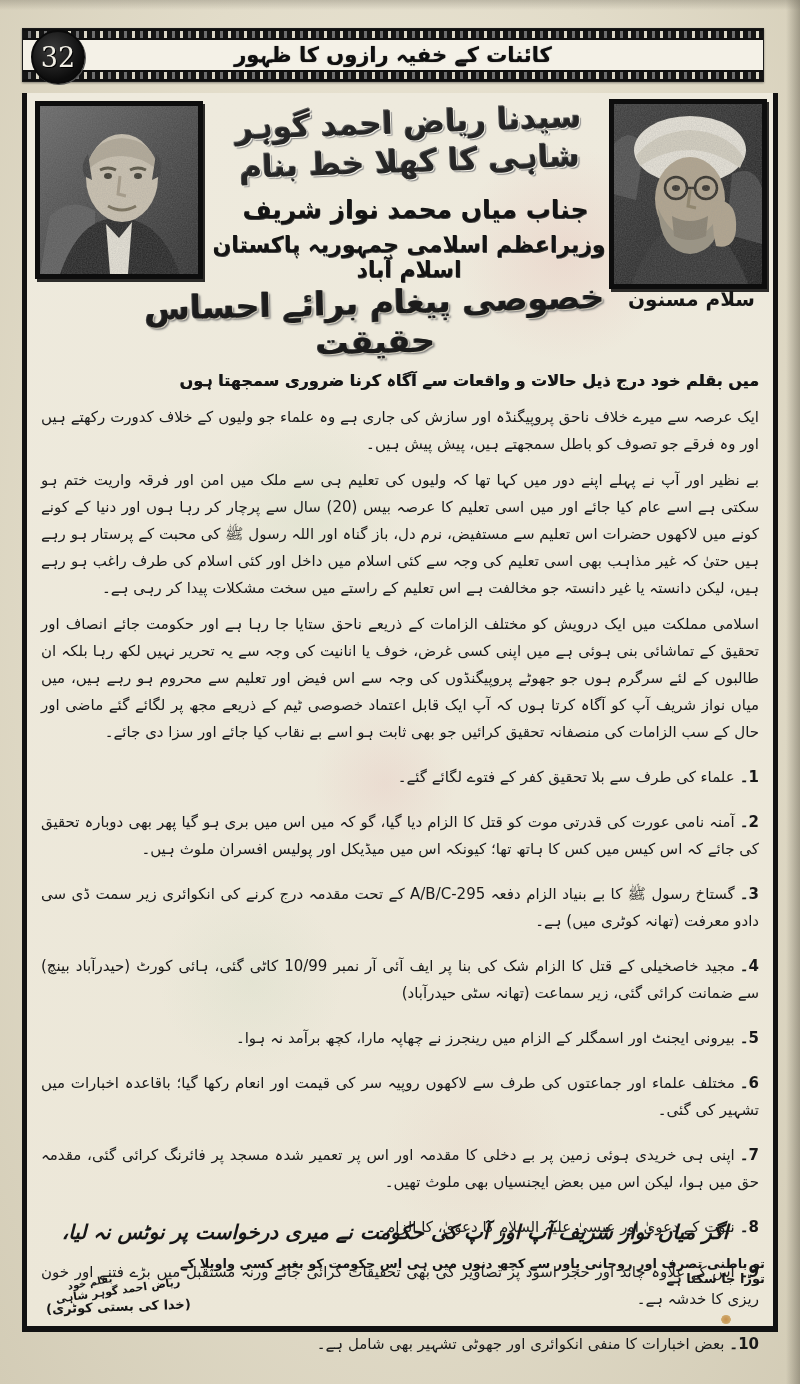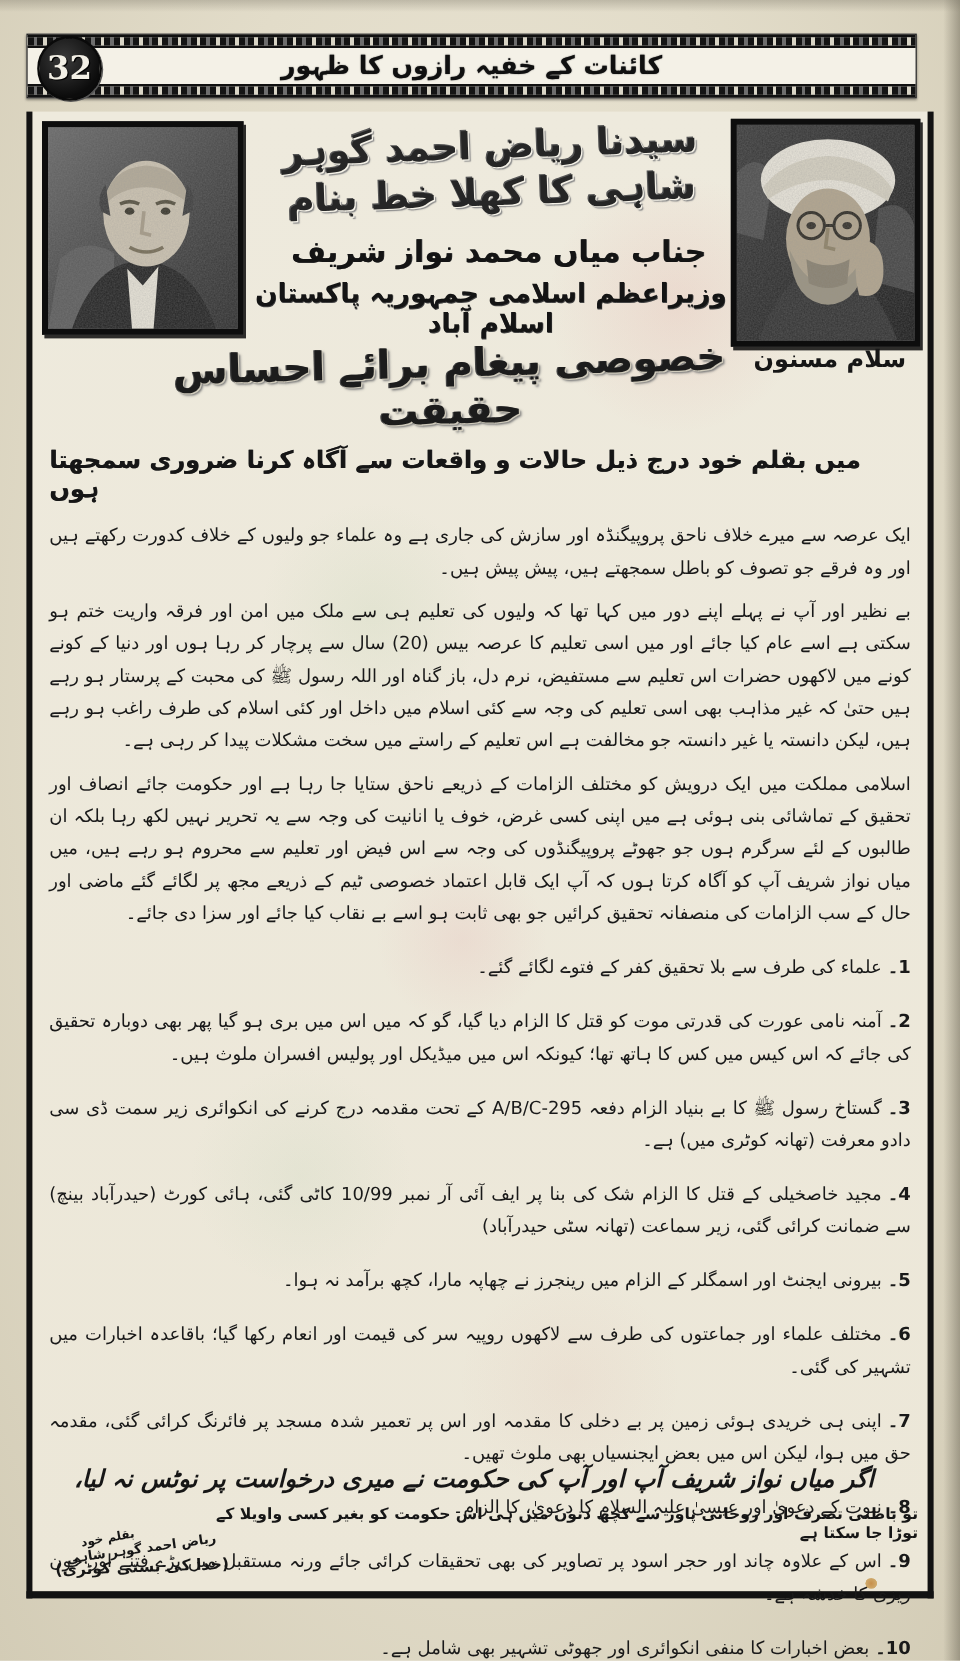--- a/index.html
+++ b/index.html
@@ -26,21 +26,21 @@
   .band-strip.top{top:0;}
   .band-strip.bottom{bottom:0;}
   .band-title{position:absolute;left:0;top:10px;width:100%;height:32px;
     display:flex;align-items:center;justify-content:center;
     font-size:21px;font-weight:bold;letter-spacing:0px;color:#101010;
     text-shadow:0 0 1px #333;text-align:right;}
   .page-number-circle{position:absolute;left:8px;top:1px;width:50px;height:50px;
     background:radial-gradient(circle at 40% 35%, #3a3a3a, #0c0c0c 70%);
     border:2px solid #0a0a0a;border-radius:50%;
     display:flex;align-items:center;justify-content:center;box-shadow:1px 1px 0 #555;}
-  .page-number-circle span{color:#f2efe5;font-size:27px;font-weight:bold;
+  .page-number-circle span{color:#f2efe5;font-size:27px;font-weight:normal;
     font-family:"DejaVu Serif", serif;text-shadow:1px 1px 0 #000;}
 
   
   .letter{position:absolute;left:22px;top:93px;width:756px;height:1239px;
     box-sizing:border-box;
     border-left:5px solid #121212;border-right:5px solid #121212;border-bottom:6px solid #121212;
     background:
       radial-gradient(circle at 72% 13%, rgba(216,120,120,.14), transparent 9%),
       radial-gradient(circle at 38% 34%, rgba(150,190,140,.12), transparent 10%),
       radial-gradient(circle at 48% 56%, rgba(216,130,140,.12), transparent 9%),
@@ -66,21 +66,21 @@
   .addressee-title{margin-top:8px;font-size:22px;font-weight:bold;color:#141414;
     text-shadow:.5px .5px 0 #444;}
 
   
   .content{position:absolute;left:14px;top:190px;width:718px;direction:rtl;}
   .title-row{position:relative;height:86px;}
   .salutation{position:absolute;right:4px;top:4px;font-size:20px;font-weight:bold;}
   .message-title{position:absolute;right:110px;left:60px;top:0;text-align:center;
     font-size:33px;font-weight:bold;color:#1c1c1c;transform:rotate(-1.5deg);
     text-shadow:1px 1px 0 #cfcabb, 2px 2px 2px #777, -1px 0 0 #444;}
-  .intro{text-align:left;font-size:20px;font-weight:bold;margin:2px 0 14px 0;
+  .intro{text-align:right;font-size:16px;font-weight:bold;margin:2px 0 14px 0;
     text-shadow:.4px .4px 0 #333;}
   .content p{margin:9px 0;font-size:15px;line-height:1.8;text-align:justify;color:#191919;}
   .list{margin-top:14px;}
   .item{margin:18px 0 9px 0;font-size:15px;line-height:1.8;text-align:justify;color:#191919;}
   .item .num{font-weight:bold;margin-left:5px;}
 
   
   .closing1{position:absolute;left:20px;right:30px;bottom:82px;direction:rtl;
     text-align:center;font-size:20px;font-weight:bold;font-style:italic;}
   .closing2{position:absolute;left:150px;right:8px;bottom:40px;direction:rtl;

